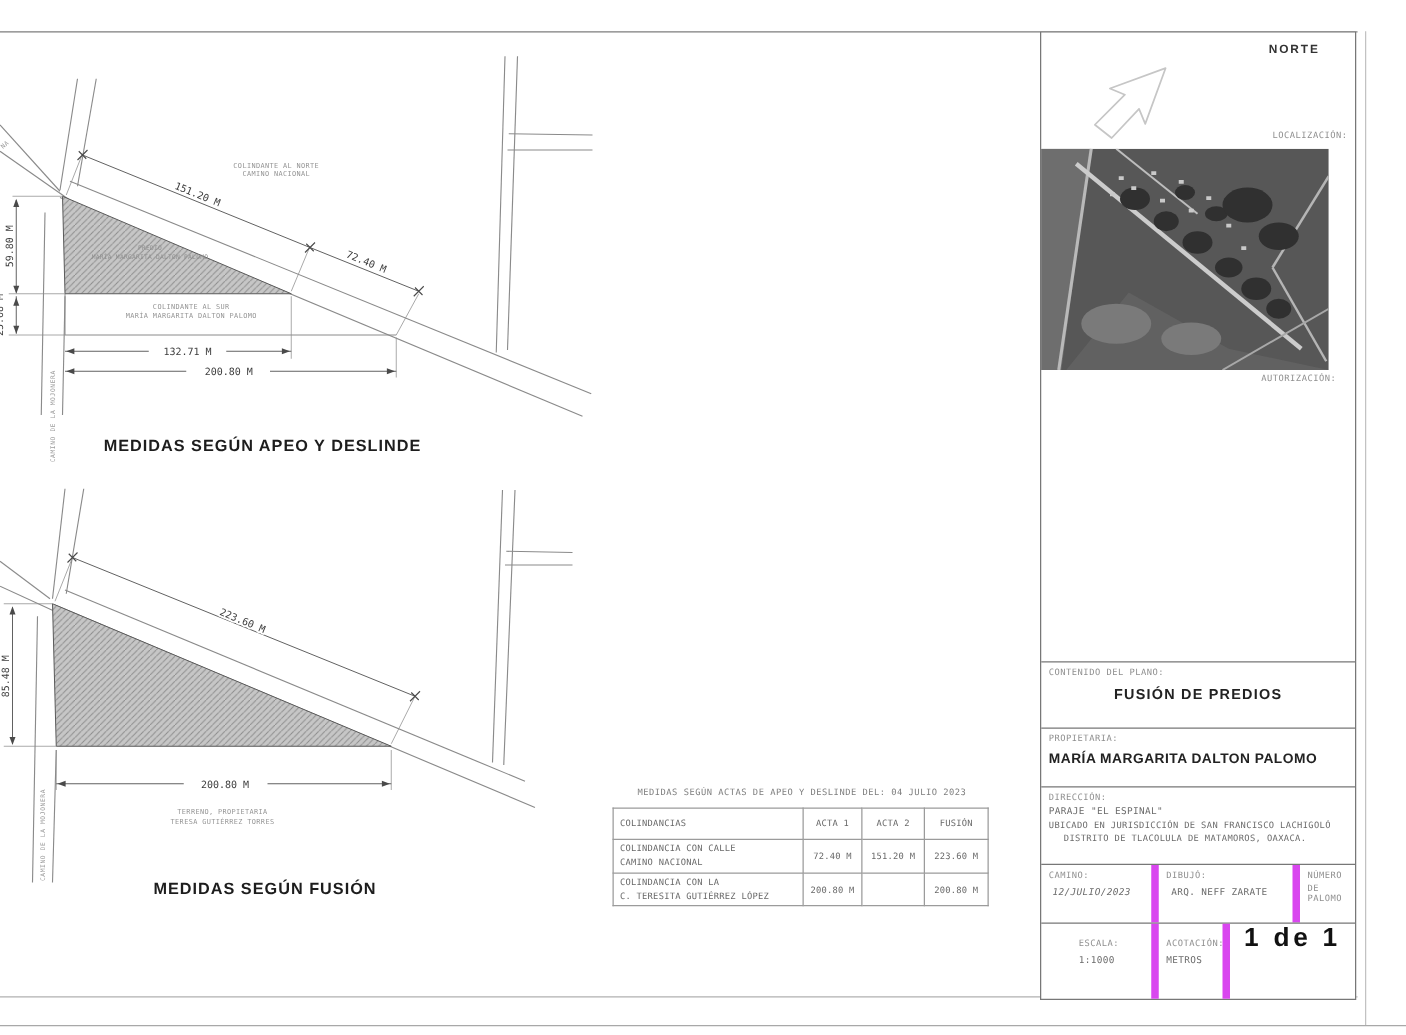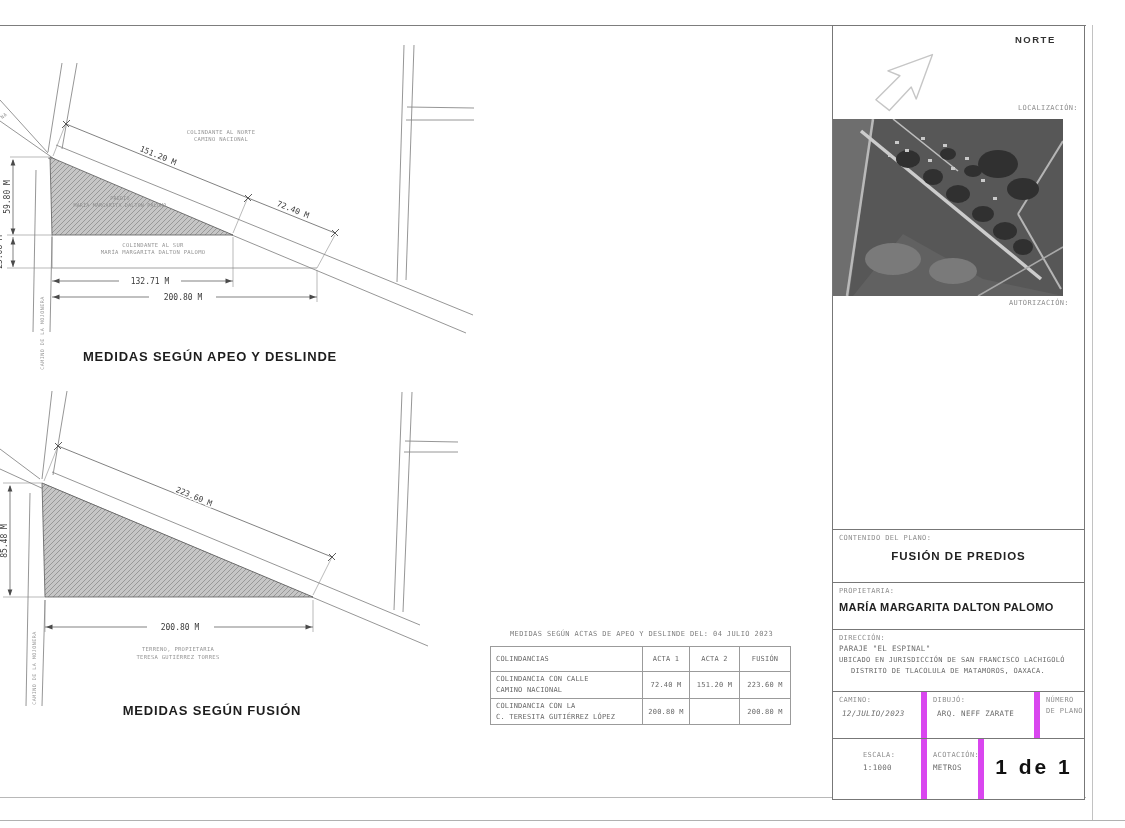--- a/index.html
+++ b/index.html
@@ -271,32 +271,32 @@
       <div class="cell first" style="left:0;width:88px;">
         <div class="lblg">CAMINO:</div>
         <div class="valm" style="margin:5px 0 0 3px;font-style:italic;">12/JULIO/2023</div>
       </div>
       <div class="cell" style="left:88px;width:113px;">
         <div class="lblg">DIBUJÓ:</div>
         <div class="valm" style="margin:5px 0 0 4px;">ARQ. NEFF ZARATE</div>
       </div>
       <div class="cell" style="left:201px;right:0;">
         <div class="lblg">NÚMERO</div>
-        <div class="lblg" style="margin-top:3px;">DE PLANO</div>
+        <div class="lblg" style="margin-top:3px;">DE PALOMO</div>
       </div>
     </div>
 
     <div class="sec" style="top:712px;height:61px;">
       <div class="cell first" style="left:0;width:88px;padding-top:12px;margin-left:24px;">
         <div class="lblg">ESCALA:</div>
         <div class="valm" style="margin-top:4px;">1:1000</div>
       </div>
       <div class="cell" style="left:88px;width:57px;padding-top:12px;">
         <div class="lblg">ACOTACIÓN:</div>
         <div class="valm" style="margin-top:4px;">METROS</div>
       </div>
       <div class="cell" style="left:145px;right:0;padding:0;text-align:center;">
-        <div class="pagebig" style="margin-top:16px;">1 de 1</div>
+        <div class="pagebig" style="">1 de 1</div>
       </div>
     </div>
 
   </div>
 </div>
 
 </body></html>

